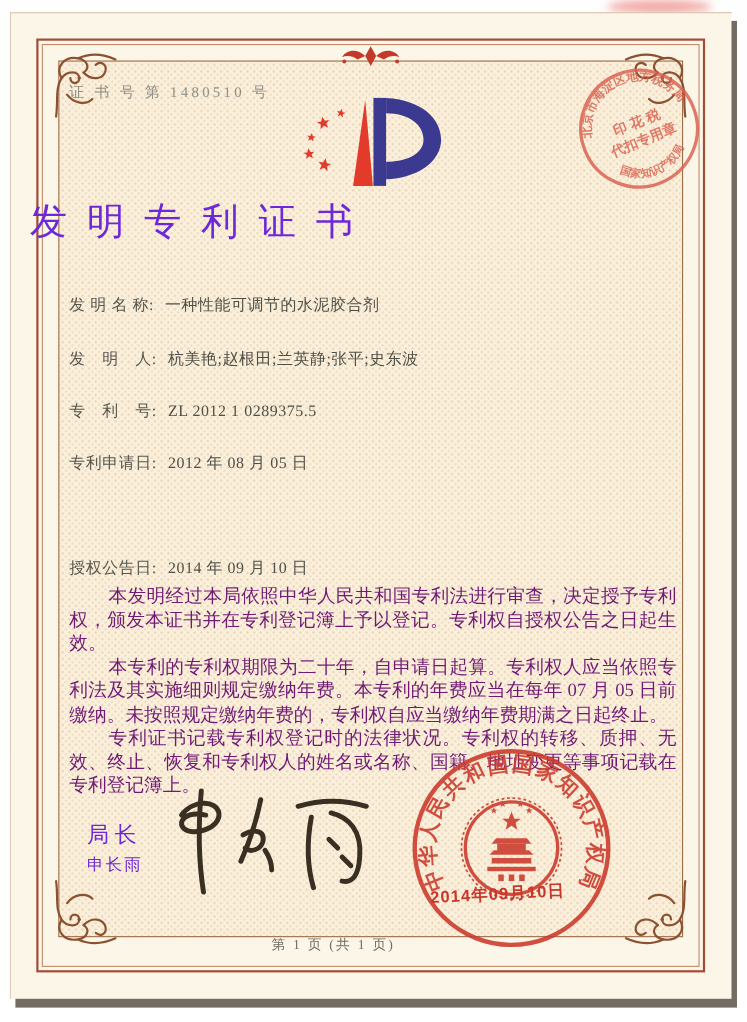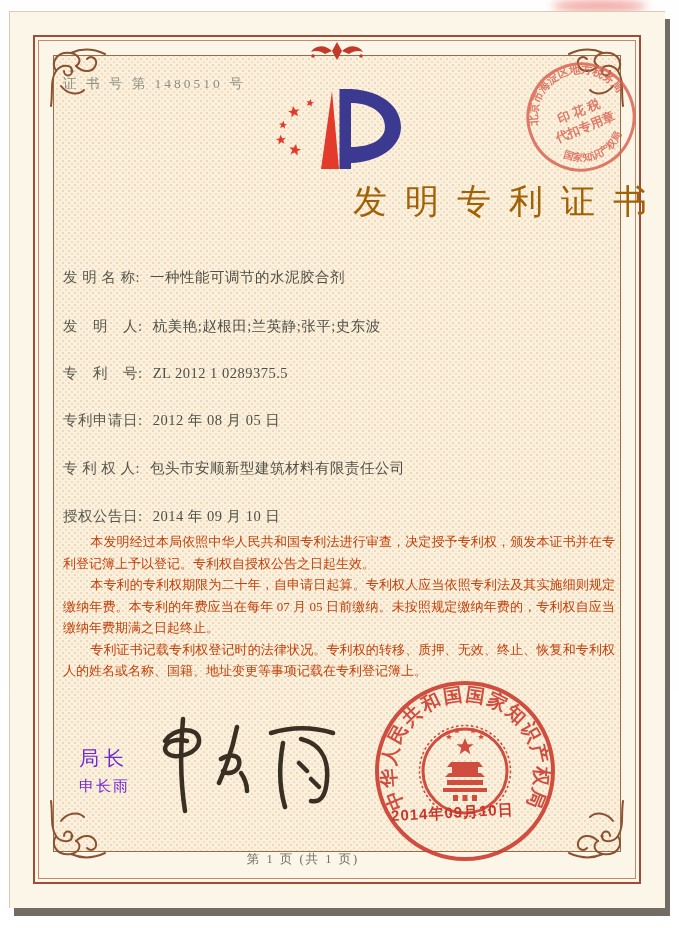--- a/index.html
+++ b/index.html
@@ -25,29 +25,29 @@
   .fl-br { right:-10px; bottom:-12px; transform:scaleX(-1); }
   .fl-tl { left:-10px; top:-12px; transform:scaleY(-1); }
   .fl-tr { right:-10px; top:-12px; transform:scale(-1,-1); }
   .top-ornament { position:absolute; left:50%; top:-16px; width:64px; height:24px;
     transform:translateX(-50%); }
   .cert-number { position:absolute; left:54px; top:64px; font-size:13.5px;
     color:#8e8e85; letter-spacing:3px; }
   .logo { position:absolute; left:266px; top:72px; width:150px; height:94px; }
   .tax-stamp { position:absolute; left:512px; top:46px; width:120px; height:120px;
     transform:rotate(-22deg); opacity:.82; }
-  .title { position:absolute; left:0; right:0; top:168px; text-align:right;
-    font-size:34px; color:#a16207; letter-spacing:18px; text-indent:18px;
+  .title { position:absolute; left:0; right:0; top:168px; text-align:left;
+    font-size:34px; color:#6d28d9; letter-spacing:18px; text-indent:18px;
     font-weight:normal; }
   .field { position:absolute; left:54px; font-size:14.5px; color:#57574e;
     letter-spacing:.5px; white-space:nowrap; }
   .field .val { color:#504f47; margin-left:6px; }
   .f0{top:257px} .f1{top:306px} .f2{top:353px} .f3{top:400px} .f4{top:448px} .f5{top:496px}
-  .paras { position:absolute; left:54px; width:552px; top:520px; font-size:13px;
-    line-height:21.5px; color:#c2410c; text-align:justify; }
+  .paras { position:absolute; left:54px; width:552px; top:520px; font-size:17px;
+    line-height:21.5px; color:#701a75; text-align:justify; }
   .paras p { text-indent:2.1em; margin:0; }
   .sig-title { position:absolute; left:70px; top:734px; font-size:20px;
     color:#6d28d9; letter-spacing:5px; }
   .sig-name { position:absolute; left:70px; top:766px; font-size:15px;
     color:#6d28d9; letter-spacing:2px; }
   .signature { position:absolute; left:132px; top:696px; width:235px; height:112px; z-index:3; }
   .seal { position:absolute; left:360px; top:664px; width:192px; height:192px;
     z-index:5; opacity:.88; }
   .seal-date { position:absolute; left:382px; top:792px; width:150px; z-index:6;
     font-size:15px; font-weight:bold; color:#c8372a; letter-spacing:1px;
@@ -163,24 +163,20 @@
       <span>发 明 名 称:</span>
       <span class="val">一种性能可调节的水泥胶合剂</span>
     </div>
     <div class="field f2">
       <span>专　利　号:</span>
       <span class="val">ZL 2012 1 0289375.5</span>
     </div>
     <div class="field f3">
       <span>专利申请日:</span>
       <span class="val">2012 年 08 月 05 日</span>
-    </div>
-    <div class="field f4">
-      <span>专 利 权 人:</span>
-      <span class="val">包头市安顺新型建筑材料有限责任公司</span>
     </div>
     <div class="field f5">
       <span>授权公告日:</span>
       <span class="val">2014 年 09 月 10 日</span>
     </div>
 
     <div class="paras">
       <p>本发明经过本局依照中华人民共和国专利法进行审查，决定授予专利权，颁发本证书并在专利登记簿上予以登记。专利权自授权公告之日起生效。</p>
       <p>本专利的专利权期限为二十年，自申请日起算。专利权人应当依照专利法及其实施细则规定缴纳年费。本专利的年费应当在每年 07 月 05 日前缴纳。未按照规定缴纳年费的，专利权自应当缴纳年费期满之日起终止。</p>
       <p>专利证书记载专利权登记时的法律状况。专利权的转移、质押、无效、终止、恢复和专利权人的姓名或名称、国籍、地址变更等事项记载在专利登记簿上。</p>

